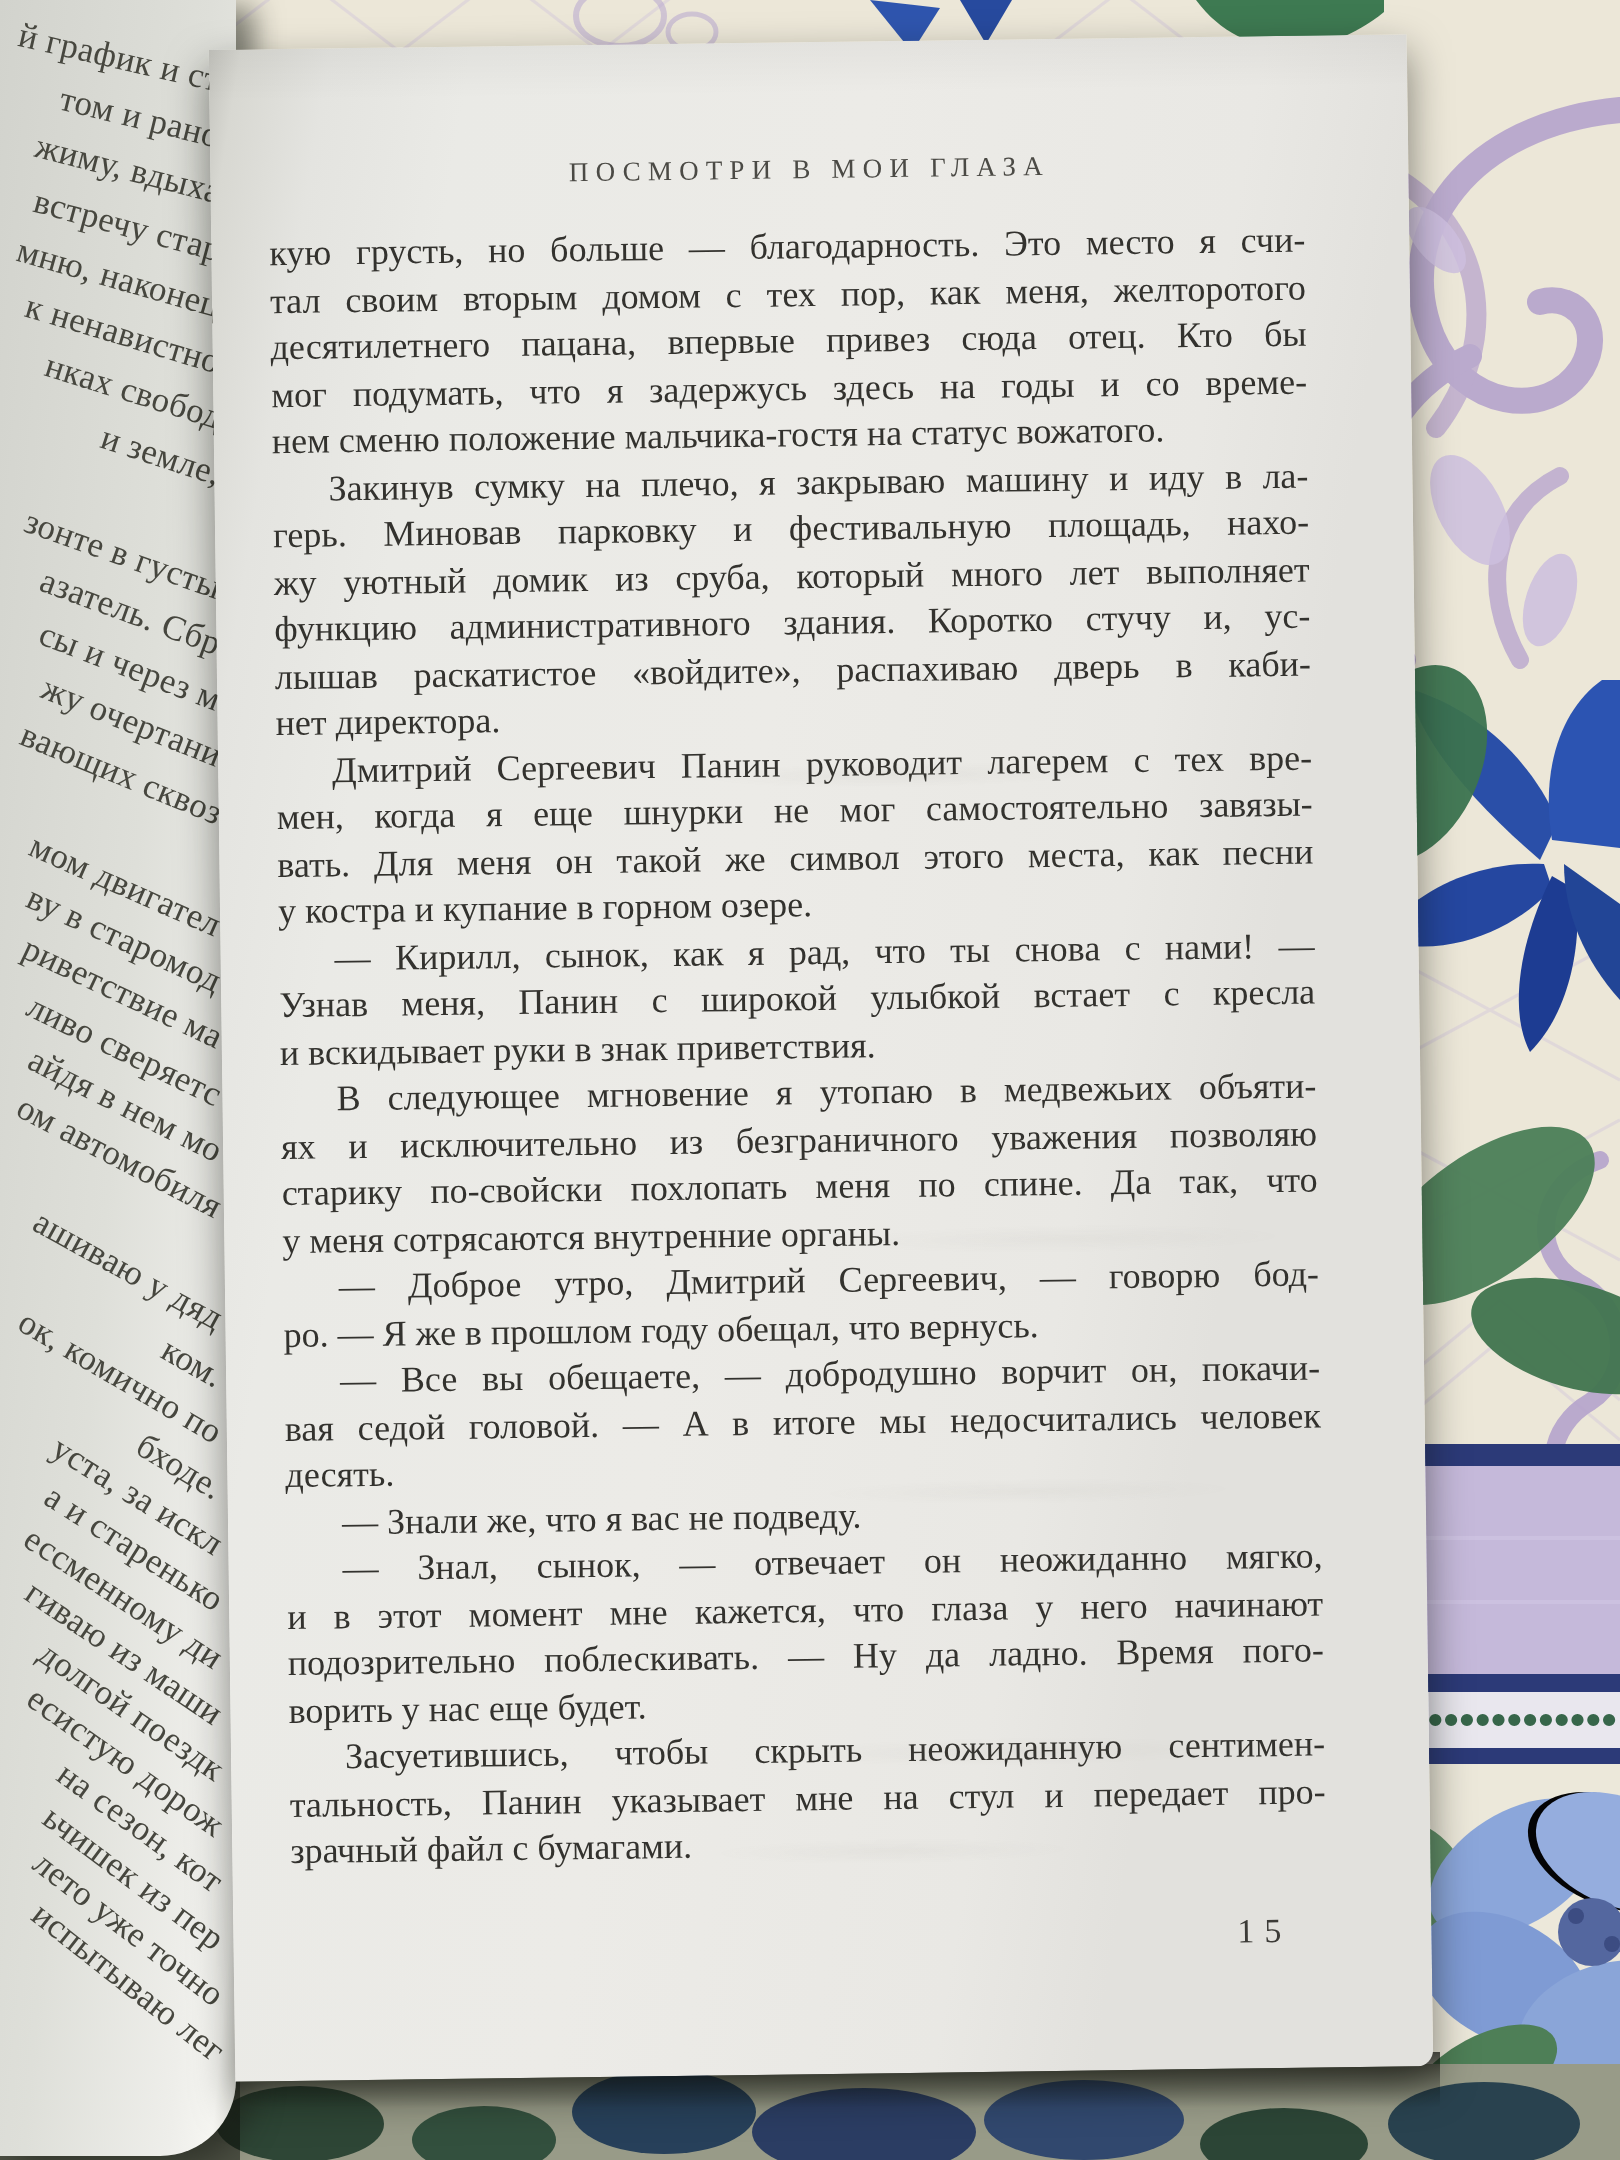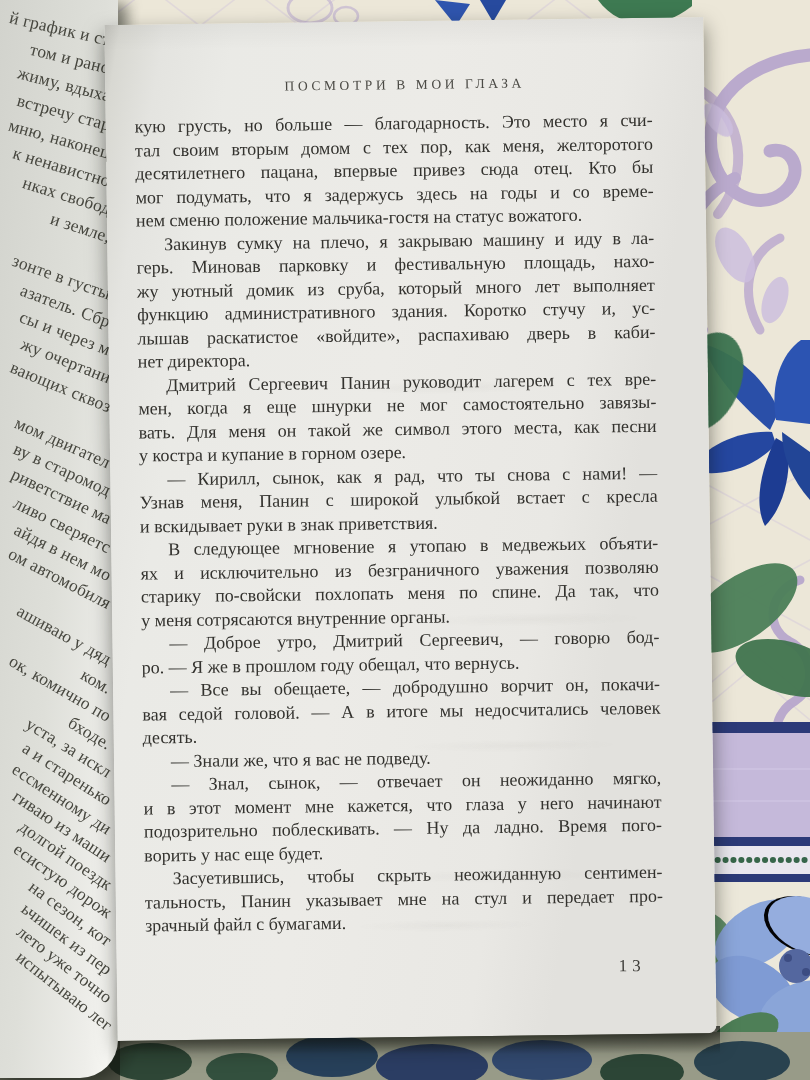--- a/index.html
+++ b/index.html
@@ -228,15 +228,15 @@
       <div class="line end">десять.</div>
       <div class="line indent end">— Знали же, что я вас не подведу.</div>
       <div class="line indent">— Знал, сынок, — отвечает он неожиданно мягко,</div>
       <div class="line">и в этот момент мне кажется, что глаза у него начинают</div>
       <div class="line">подозрительно поблескивать. — Ну да ладно. Время пого-</div>
       <div class="line end">ворить у нас еще будет.</div>
       <div class="line indent">Засуетившись, чтобы скрыть неожиданную сентимен-</div>
       <div class="line">тальность, Панин указывает мне на стул и передает про-</div>
       <div class="line end">зрачный файл с бумагами.</div>
     </div>
-  <div class="page-number">13</div>
+  <div class="page-number">15</div>
   <div class="ghost"></div>
 </div>
 
 </body></html>

